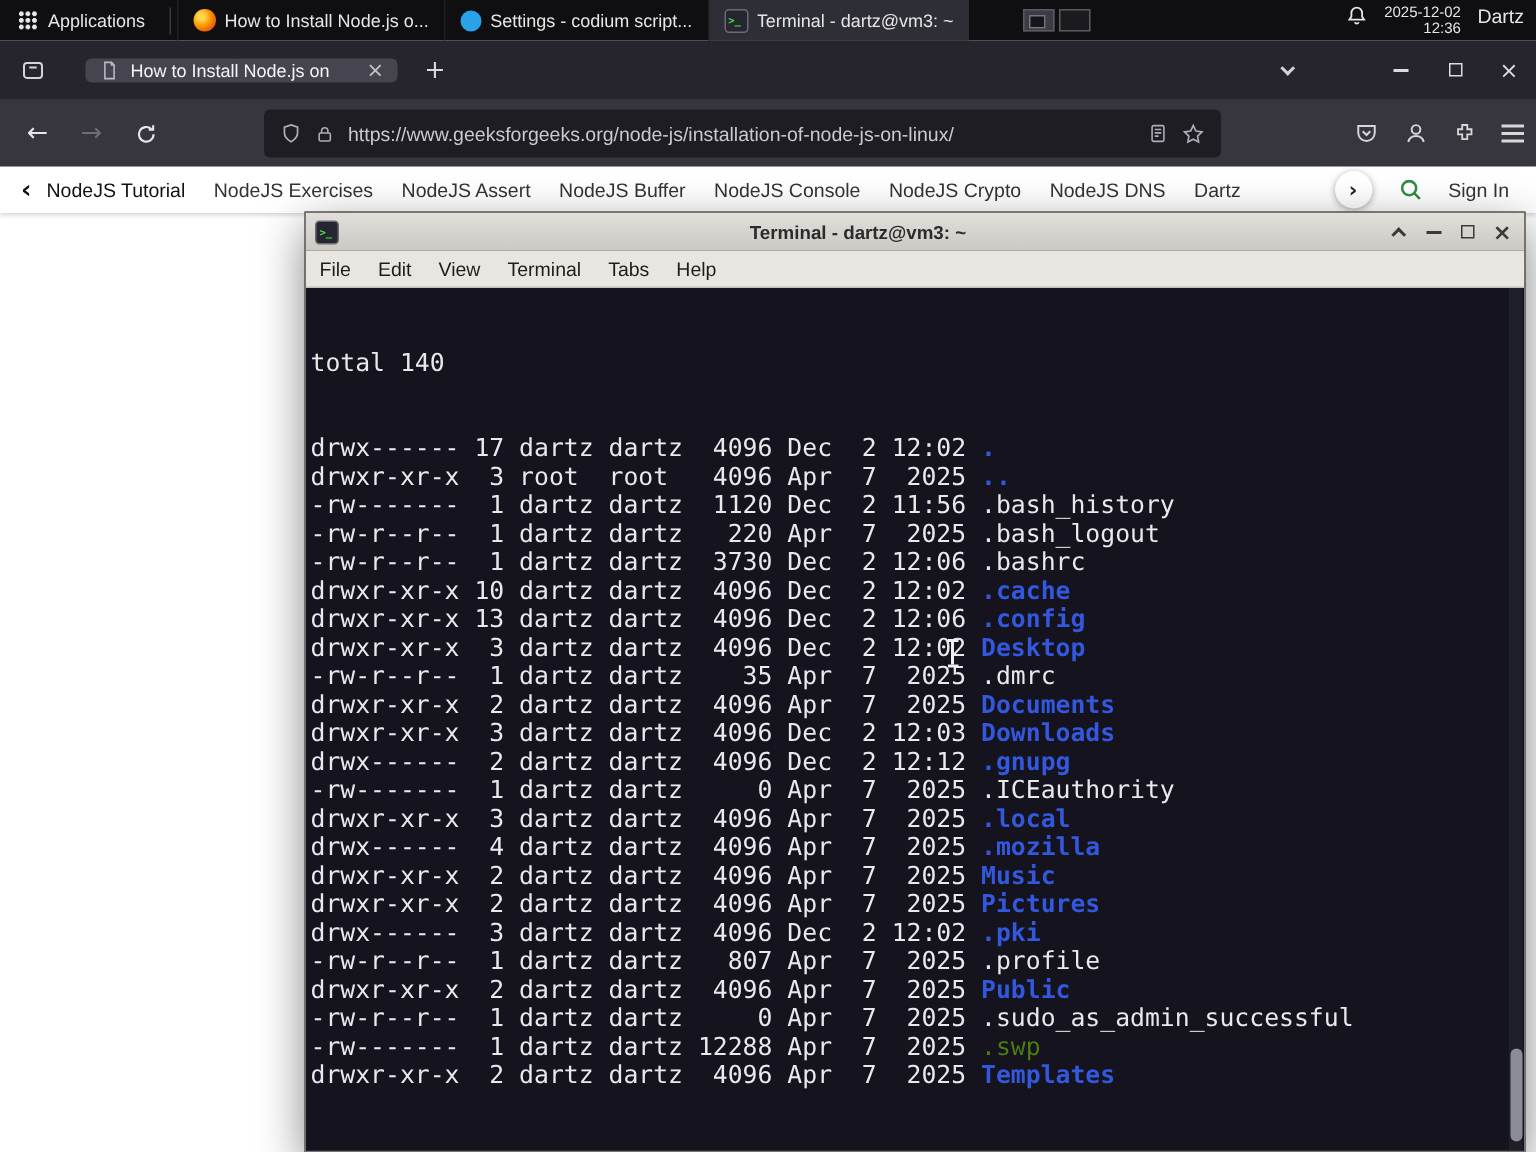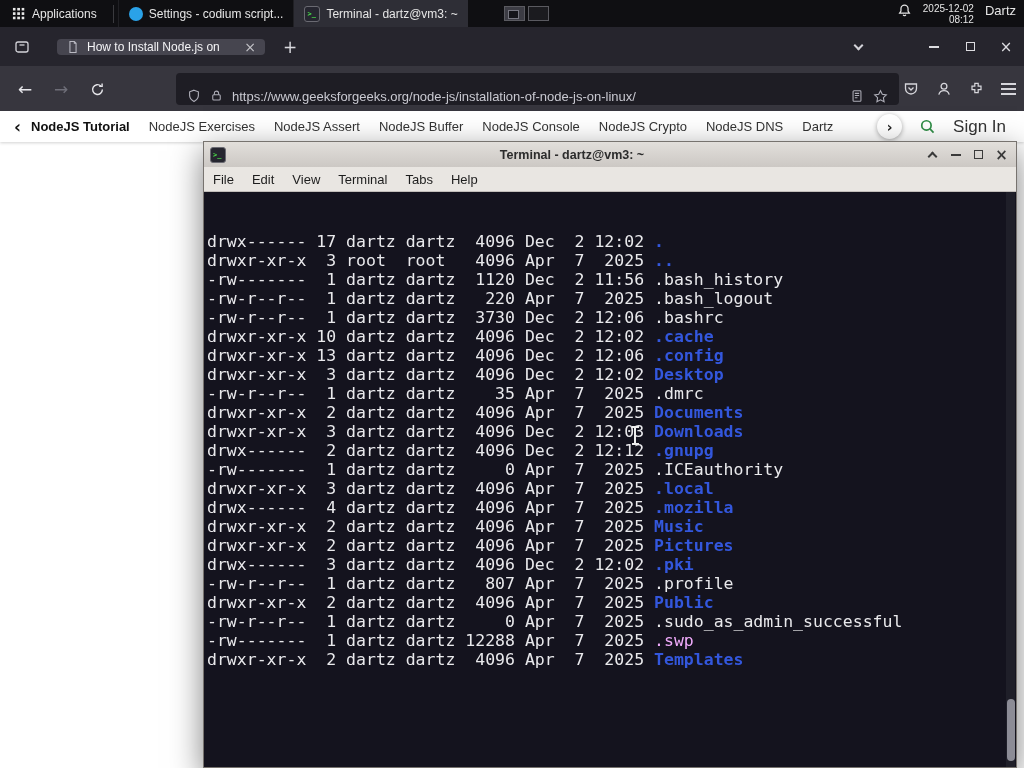--- a/index.html
+++ b/index.html
@@ -55,57 +55,57 @@
   .chev{display:inline-block;width:7px;height:7px;border-right:2px solid currentColor;border-bottom:2px solid currentColor}
   .chev.down{transform:rotate(45deg);margin-top:-3px}
   .chev.up{transform:rotate(-135deg);margin-top:4px}
 
   
   .navbar{position:absolute;top:66px;left:0;right:0;height:45px;background:#37363e;z-index:10;color:#d9d9de}
   .navbtn{position:absolute;top:8px;width:30px;height:30px;display:flex;align-items:center;justify-content:center;
           font-size:17px;font-family:"DejaVu Sans",sans-serif;color:#e6e6ea;border-radius:4px}
   .navbtn.b1{left:10px}.navbtn.b2{left:46px}.navbtn.b3{left:82px}
   .navbtn.disabled{color:#6e6e78}
-  .urlbar{position:absolute;left:176px;top:7px;width:723px;height:31px;background:#1e1d24;border-radius:4px;
-          display:flex;align-items:flex-start;color:#aeaeb8;padding:16px 11px;gap:9px}
+  .urlbar{position:absolute;left:176px;top:7px;width:638px;height:31px;background:#1e1d24;border-radius:4px;
+          display:flex;align-items:center;color:#aeaeb8;padding:16px 11px;gap:9px}
   .url-text{flex:1;font-size:13px;color:#c9c9d1;white-space:nowrap;overflow:hidden}
   .nav-right{position:absolute;right:8px;top:7px;height:31px;display:flex;gap:17px;align-items:center;color:#d6d6db}
   .burger{width:15px;height:2px;background:currentColor;box-shadow:0 5px 0 currentColor,0 -5px 0 currentColor;display:inline-block}
 
   
   .gfg{position:absolute;top:111px;left:0;right:0;height:31px;background:#fff;display:flex;align-items:center;
        z-index:9;box-shadow:0 1px 3px rgba(0,0,0,.18)}
   .gfg-back{font-size:17px;font-weight:bold;color:#111;margin:0 10px 0 14px;font-family:"DejaVu Sans",sans-serif}
   .gfg-items{display:flex;gap:19px;overflow:hidden;white-space:nowrap;flex:1;font-size:13px;color:#333;margin-right:168px}
-  .gfg-item.first{font-weight:bold;color:#111}
+  .gfg-item.first{font-weight:normal;color:#111}
   .gfg-right{position:absolute;right:0;top:0;height:100%;display:flex;align-items:center;gap:17px;background:#fff;padding:0 18px 0 8px}
   .circle-btn{width:25px;height:25px;border-radius:50%;background:#fff;box-shadow:0 1px 5px rgba(0,0,0,.35);
               display:flex;align-items:center;justify-content:center;font-weight:bold;color:#222;
               font-family:"DejaVu Sans",sans-serif;font-size:14px}
   .gsearch{color:var(--gfg_green)}
-  .signin{font-size:17px;color:#333}
+  .signin{font-size:13px;color:#333}
 
   
   .twin{position:absolute;left:203px;top:141px;width:814px;height:627px;background:var(--terminal_bg);
         box-shadow:0 10px 30px rgba(0,0,0,.5);z-index:20;display:flex;flex-direction:column;border:1px solid #77736f}
   .ttitle{height:25px;background:linear-gradient(#e2dfdb,#ccc8c4);display:flex;align-items:center;padding:0 6px;flex:none}
   .ttext{flex:1;text-align:center;font-size:12.5px;font-weight:bold;color:#2c2c2c;
          white-space:nowrap;overflow:hidden;margin:0 6px}
   .tb{width:17px;height:17px;display:flex;align-items:center;justify-content:center;color:#3a3a3a;margin-left:6px}
   .tclose{font-size:15px;font-weight:bold;font-family:"DejaVu Sans",sans-serif}
   .tmenu{height:25px;background:#e9e6e2;display:flex;align-items:center;font-size:13px;color:#1d1d1d;
          border-bottom:1px solid #c2beba;flex:none}
   .tmenu span{padding:0 9px}
   .tbody{flex:1;position:relative;overflow:hidden;background:var(--terminal_bg);color:#e9e9ec;
          font-family:"DejaVu Sans Mono",monospace;font-size:16.5px;line-height:19px;
          padding:2px 0 0 3px;white-space:pre}
   .tline{height:19px}
   .green{color:var(--prompt_green);font-weight:bold}
   .blue,.dir{color:var(--accent_blue);font-weight:bold}
-  .dim{color:#f0abfc}
+  .dim{color:#4d7c0f}
   .file{color:#e9e9ec}
   .tscroll{position:absolute;right:1px;top:0;bottom:0;width:9px;background:rgba(255,255,255,.05)}
   .thumb{position:absolute;right:0;bottom:6px;height:62px;width:8px;background:#8c8c96;border-radius:4px;display:block}
 
   
   .ibeam{position:absolute;left:634px;top:428px;width:2px;height:15px;background:#efefef;z-index:60}
   .ibeam::before,.ibeam::after{content:"";position:absolute;left:-2.5px;width:7px;height:2px;background:#efefef}
   .ibeam::before{top:-2px}.ibeam::after{bottom:-2px}
 </style>
 </head>
@@ -113,41 +113,45 @@
 
 <div class="desktop">
 
   <div class="panel">
     <div class="apps">
       <span class="grid-icon"></span>
       <span>Applications</span>
     </div>
     <span class="panel-sep"></span>
     <div class="task">
+      <span class="ff-icon"></span>
+      <span class="tlabel">How to Install Node.js o...</span>
+    </div>
+    <div class="task">
       <span class="set-icon"></span>
       <span class="tlabel">Settings - codium script...</span>
     </div>
     <div class="task active">
       <span class="term-icon"></span>
       <span class="tlabel">Terminal - dartz@vm3: ~</span>
     </div>
     <div class="pager">
       <span class="ws active"></span>
       <span class="ws"></span>
     </div>
     <div class="panel-right">
       <span class="icon">
         <svg width="15" height="15" viewBox="0 0 16 16" fill="none" stroke="#e6e6e6" stroke-width="1.3">
           <path d="M8 2.2a3.8 3.8 0 0 1 3.8 3.8v2.6l1.4 2.2H2.8l1.4-2.2V6A3.8 3.8 0 0 1 8 2.2z"></path>
           <path d="M6.6 12.6a1.5 1.5 0 0 0 2.8 0"></path>
         </svg>
       </span>
       <div class="clock">
         <div>2025-12-02</div>
-        <div>08:12</div>
+        <div>12:36</div>
       </div>
       <span class="user">Dartz</span>
     </div>
   </div>
 
   <div class="tabstrip">
     <span class="icon ffv">
       <svg width="16" height="16" viewBox="0 0 16 16" fill="none" stroke="currentColor" stroke-width="1.3">
         <rect x="2" y="3" width="12" height="10" rx="2"></rect>
           <path d="M5.5 6h5"></path>
@@ -277,20 +281,21 @@
     </div>
     <div class="tmenu">
       <span>File</span>
       <span>Edit</span>
       <span>View</span>
       <span>Terminal</span>
       <span>Tabs</span>
       <span>Help</span>
     </div>
     <div class="tbody">
+      <div class="tline">total 140</div>
       <div><div class="tline"><span>drwx------ 17 dartz dartz  4096 Dec  2 12:02 </span><span class="dir">.</span></div><div class="tline"><span>drwxr-xr-x  3 root  root   4096 Apr  7  2025 </span><span class="dir">..</span></div><div class="tline"><span>-rw-------  1 dartz dartz  1120 Dec  2 11:56 </span><span class="file">.bash_history</span></div><div class="tline"><span>-rw-r--r--  1 dartz dartz   220 Apr  7  2025 </span><span class="file">.bash_logout</span></div><div class="tline"><span>-rw-r--r--  1 dartz dartz  3730 Dec  2 12:06 </span><span class="file">.bashrc</span></div><div class="tline"><span>drwxr-xr-x 10 dartz dartz  4096 Dec  2 12:02 </span><span class="dir">.cache</span></div><div class="tline"><span>drwxr-xr-x 13 dartz dartz  4096 Dec  2 12:06 </span><span class="dir">.config</span></div><div class="tline"><span>drwxr-xr-x  3 dartz dartz  4096 Dec  2 12:02 </span><span class="dir">Desktop</span></div><div class="tline"><span>-rw-r--r--  1 dartz dartz    35 Apr  7  2025 </span><span class="file">.dmrc</span></div><div class="tline"><span>drwxr-xr-x  2 dartz dartz  4096 Apr  7  2025 </span><span class="dir">Documents</span></div><div class="tline"><span>drwxr-xr-x  3 dartz dartz  4096 Dec  2 12:03 </span><span class="dir">Downloads</span></div><div class="tline"><span>drwx------  2 dartz dartz  4096 Dec  2 12:12 </span><span class="dir">.gnupg</span></div><div class="tline"><span>-rw-------  1 dartz dartz     0 Apr  7  2025 </span><span class="file">.ICEauthority</span></div><div class="tline"><span>drwxr-xr-x  3 dartz dartz  4096 Apr  7  2025 </span><span class="dir">.local</span></div><div class="tline"><span>drwx------  4 dartz dartz  4096 Apr  7  2025 </span><span class="dir">.mozilla</span></div><div class="tline"><span>drwxr-xr-x  2 dartz dartz  4096 Apr  7  2025 </span><span class="dir">Music</span></div><div class="tline"><span>drwxr-xr-x  2 dartz dartz  4096 Apr  7  2025 </span><span class="dir">Pictures</span></div><div class="tline"><span>drwx------  3 dartz dartz  4096 Dec  2 12:02 </span><span class="dir">.pki</span></div><div class="tline"><span>-rw-r--r--  1 dartz dartz   807 Apr  7  2025 </span><span class="file">.profile</span></div><div class="tline"><span>drwxr-xr-x  2 dartz dartz  4096 Apr  7  2025 </span><span class="dir">Public</span></div><div class="tline"><span>-rw-r--r--  1 dartz dartz     0 Apr  7  2025 </span><span class="file">.sudo_as_admin_successful</span></div><div class="tline"><span>-rw-------  1 dartz dartz 12288 Apr  7  2025 </span><span class="dim">.swp</span></div><div class="tline"><span>drwxr-xr-x  2 dartz dartz  4096 Apr  7  2025 </span><span class="dir">Templates</span></div></div>
       <div class="tscroll"><span class="thumb"></span></div>
     </div>
   </div>
 
   <div class="ibeam"></div>
 
 </div>
 
 </body></html>

